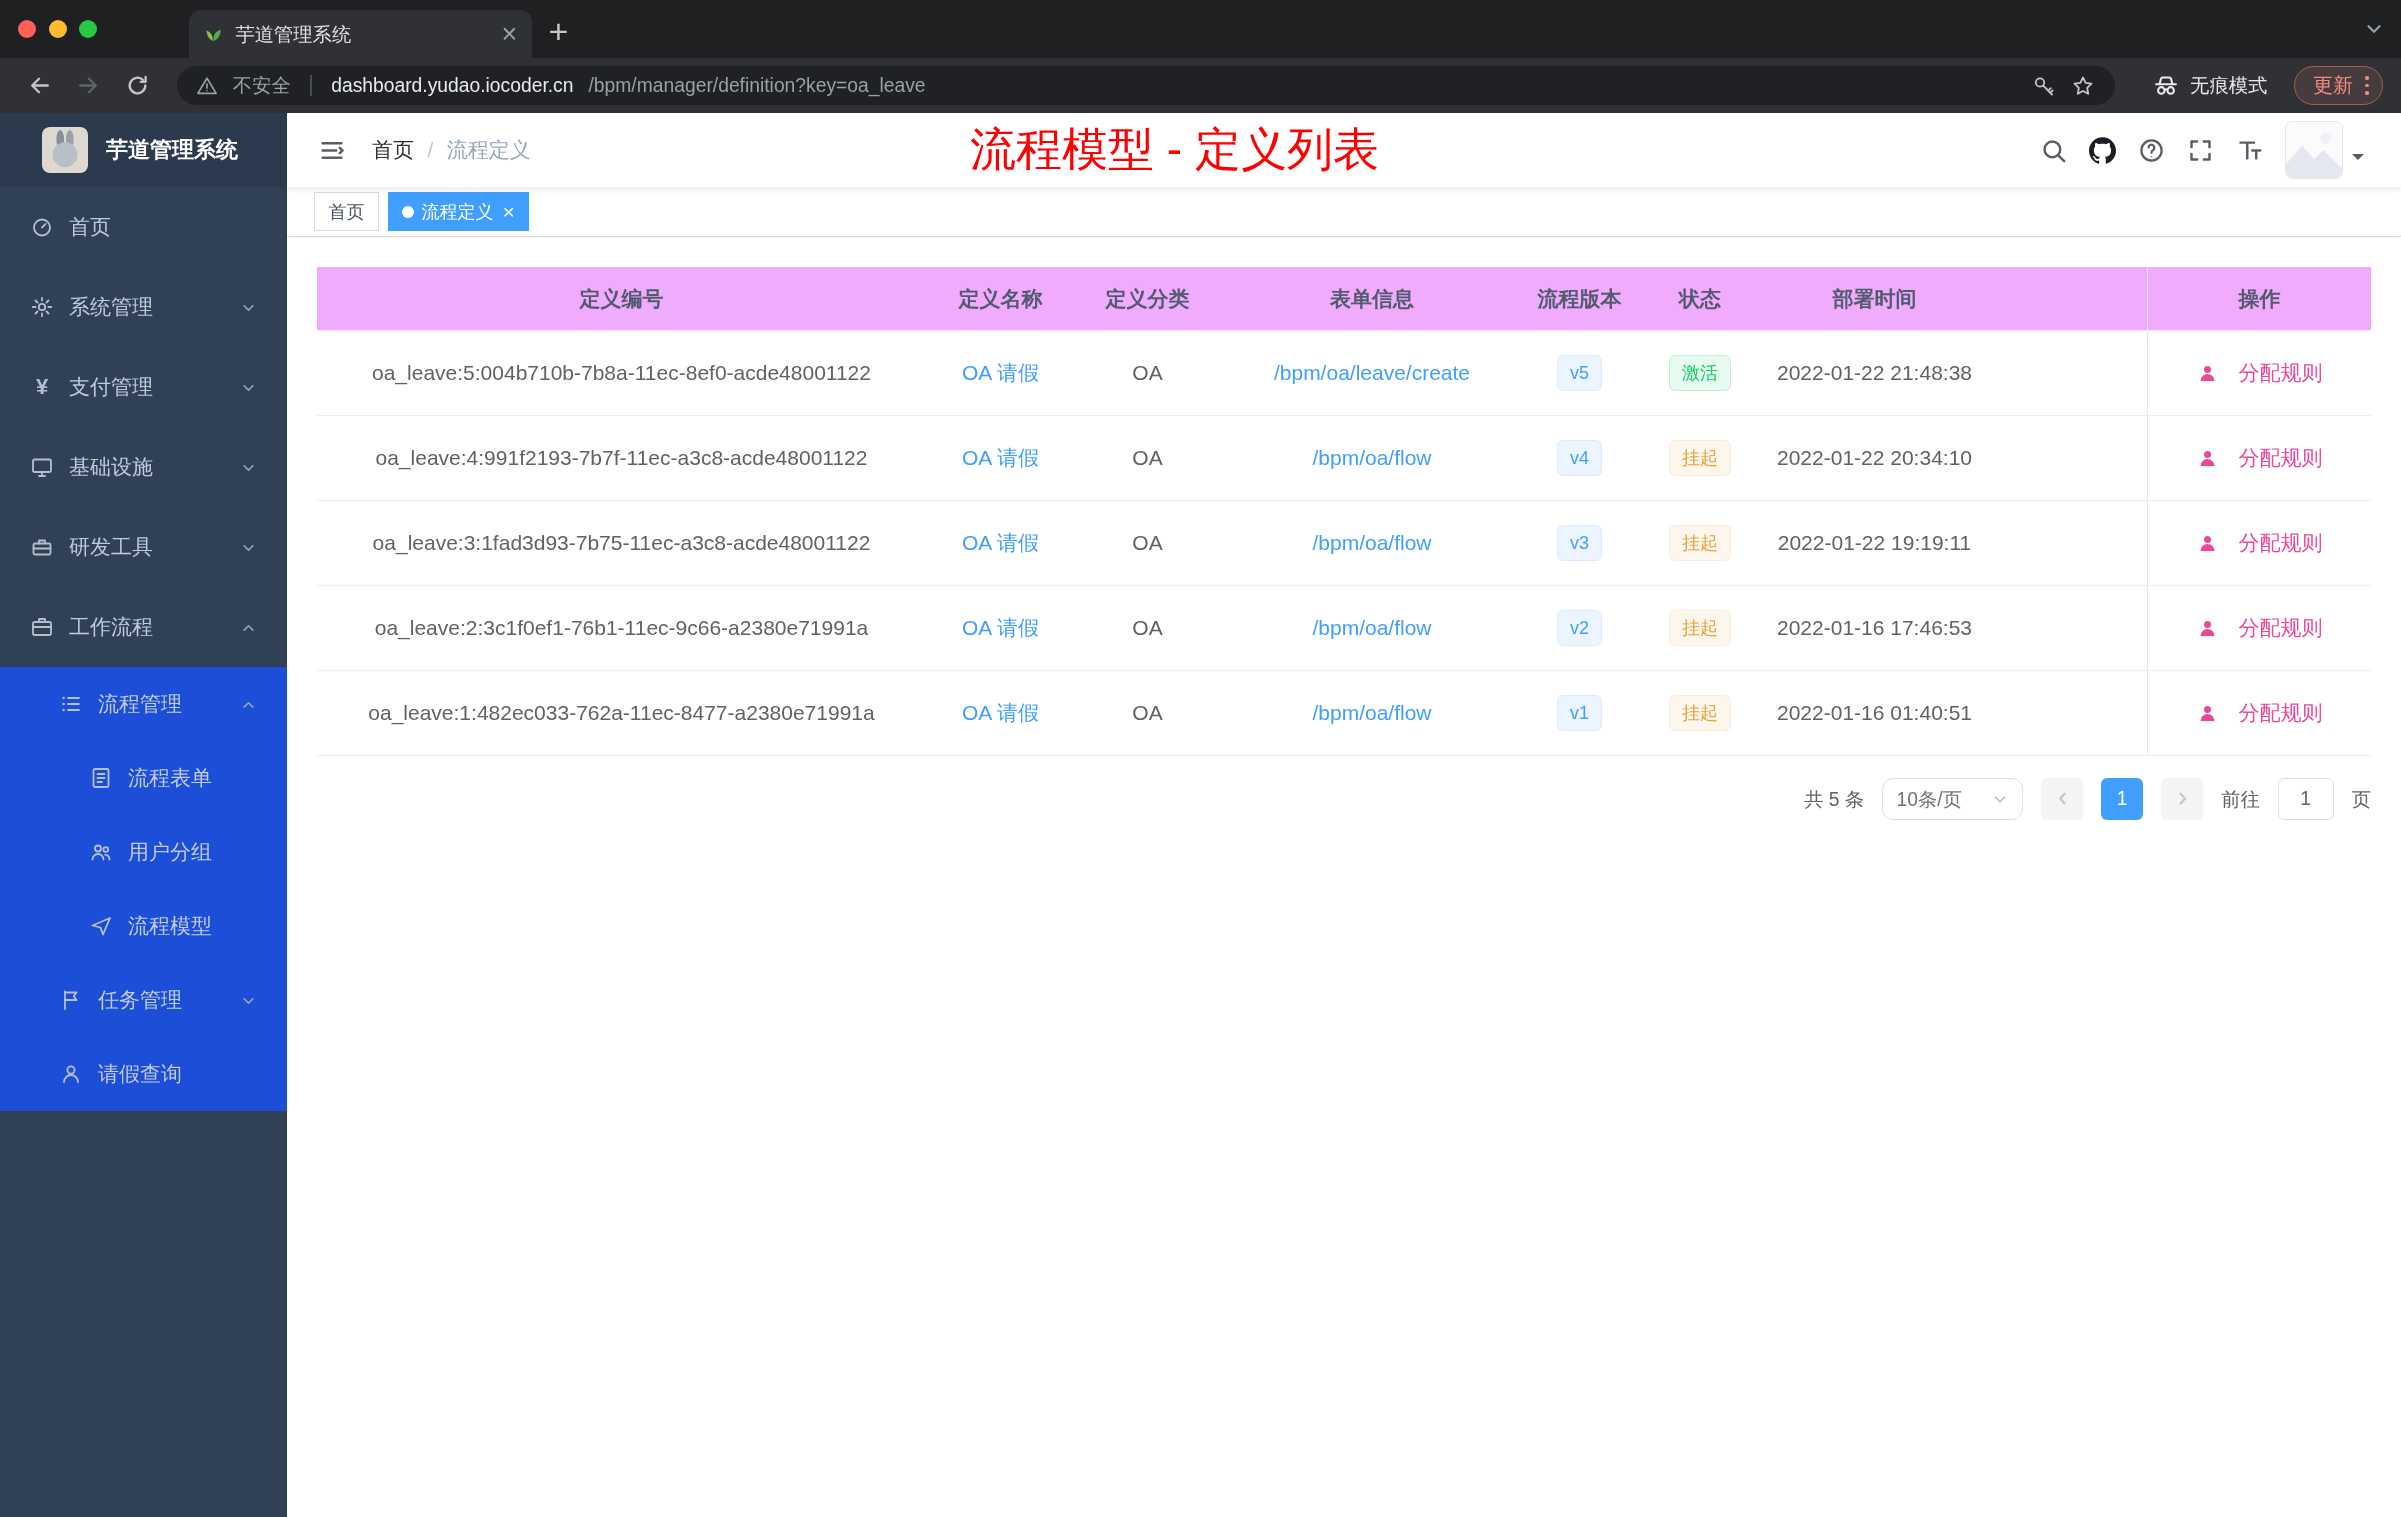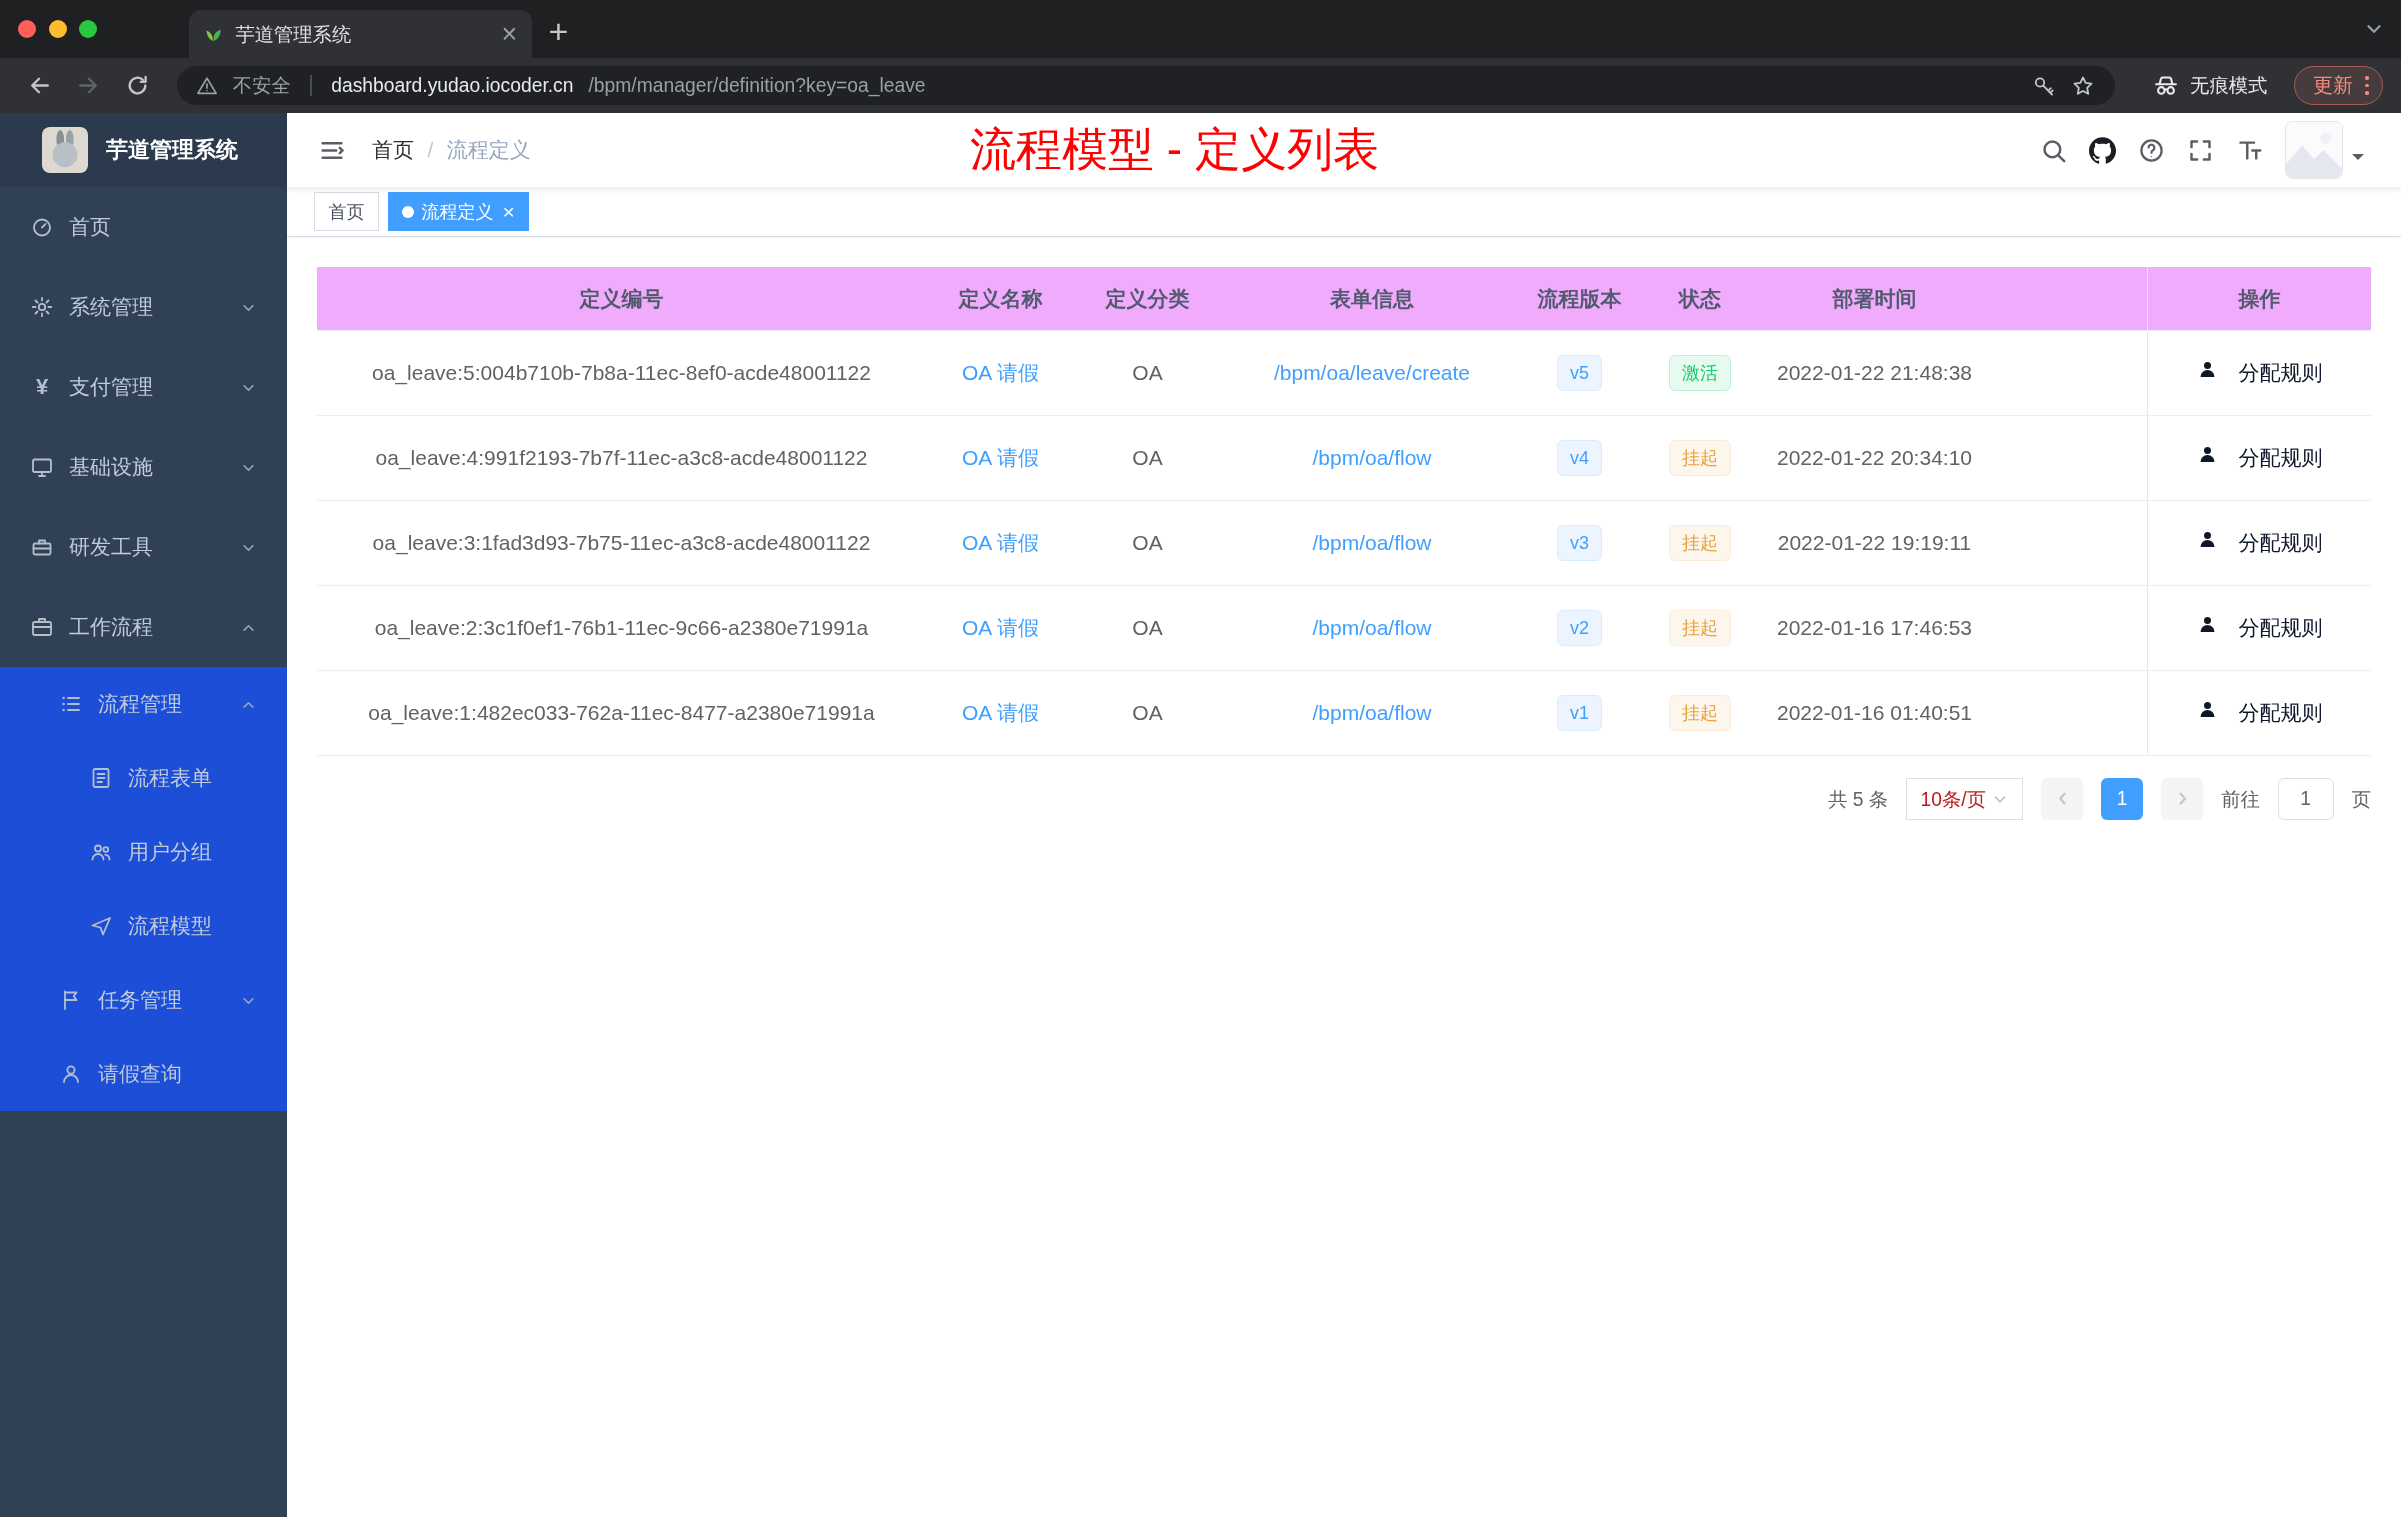--- a/index.html
+++ b/index.html
@@ -91,27 +91,27 @@
     color:#515a6e;font-weight:700}
   .trow{display:flex;height:85px;border-bottom:0.7px solid #ebeef5;background:#fff}
   .th,.td{display:flex;align-items:center;justify-content:center;text-align:center;height:100%;flex:0 0 auto}
   .spacer{flex:1 1 auto}
   .ops{width:224px;border-left:0.7px solid #e4e7ed}
   .cell-link{color:#409eff;cursor:pointer}
   .chip{height:36px;padding:0 12px;border-radius:6px;font-size:18px;display:inline-flex;align-items:center;white-space:nowrap}
   .chip.version{background:#ecf5ff;border:0.7px solid #d9ecff;color:#409eff}
   .chip.success{background:#e7faf0;border:0.7px solid #c2f0d7;color:#13ce66}
   .chip.warning{background:#fdf6ec;border:0.7px solid #faecd8;color:#e6a23c}
-  .ops-link{color:#0f172a;display:inline-flex;align-items:flex-start;gap:21px;font-size:21px;cursor:pointer}
+  .ops-link{color:#ec4899;display:inline-flex;align-items:center;gap:21px;font-size:21px;cursor:pointer}
   .ops-link svg{width:21px;height:21px}
 
   .pagination{display:flex;align-items:center;justify-content:flex-end;gap:18px;
     margin-top:22px;font-size:19.3px;color:#606266}
-  .pg-size{width:117px;height:42px;border:0.7px solid #dcdfe6;border-radius:0;display:flex;
-    align-items:center;justify-content:space-between;padding:0 13.4px;color:#b91c1c;cursor:pointer}
+  .pg-size{width:141px;height:42px;border:0.7px solid #dcdfe6;border-radius:11px;display:flex;
+    align-items:center;justify-content:space-between;padding:0 13.4px;color:#737373;cursor:pointer}
   .pg-caret{width:18px;height:18px;color:#c0c4cc}
   .pg-caret svg{width:100%;height:100%}
   .pg-btn{min-width:42px;height:42px;border:none;border-radius:6px;background:#f4f4f5;color:#606266;
     display:flex;align-items:center;justify-content:center;font-size:19.3px;cursor:pointer}
   .pg-btn svg{width:19.3px;height:19.3px;color:#c0c4cc}
   .pg-btn.active{background:#409eff;color:#fff}
   .pg-input{width:56px;height:42px;border:0.7px solid #dcdfe6;border-radius:6px;text-align:center;
     font-size:19.3px;color:#606266;background:#fff;font-family:inherit}
 </style>
 </head>

